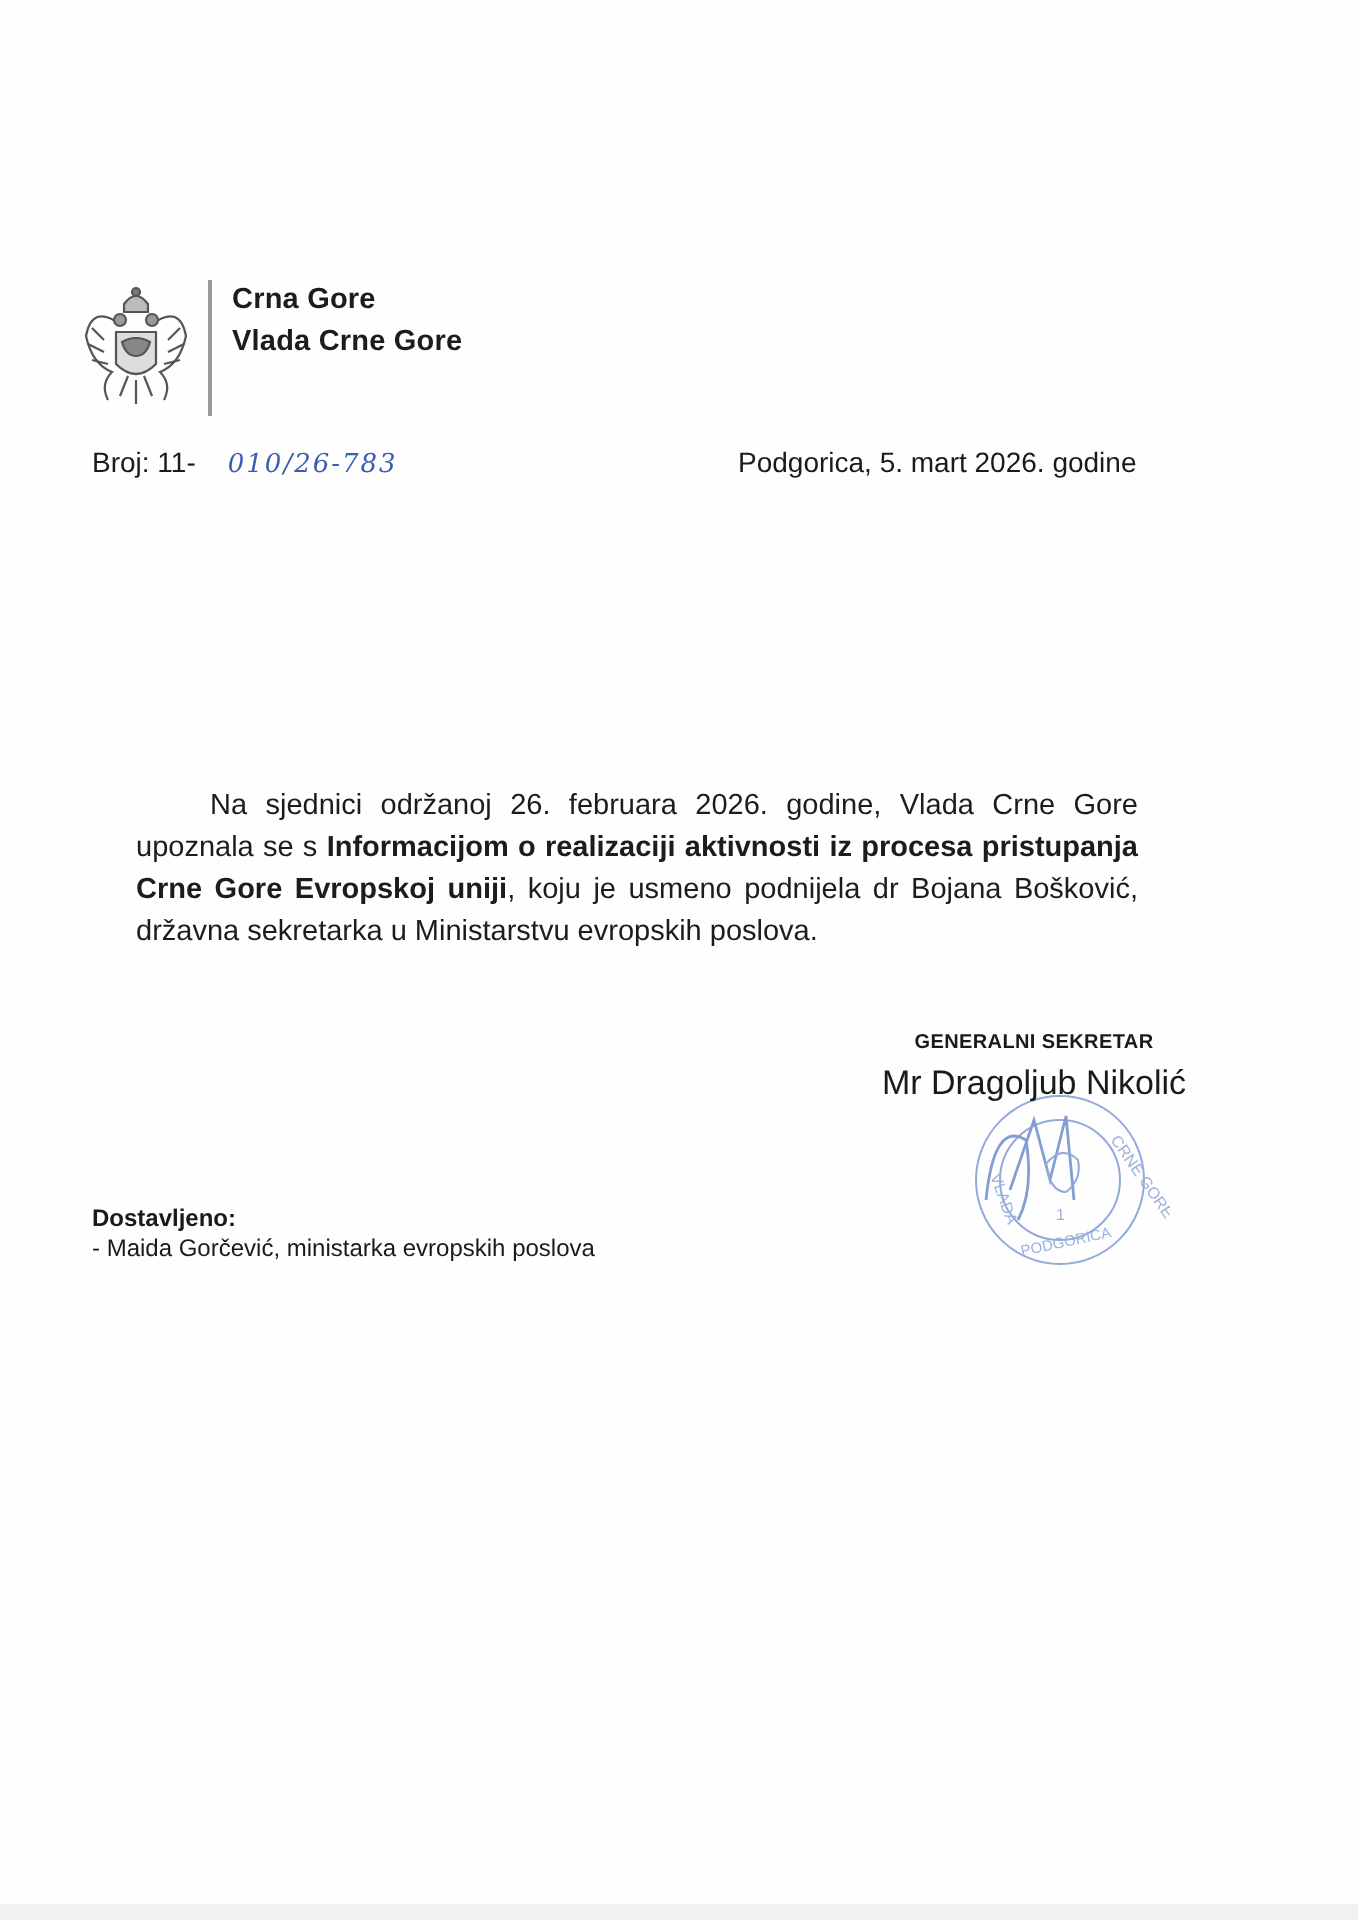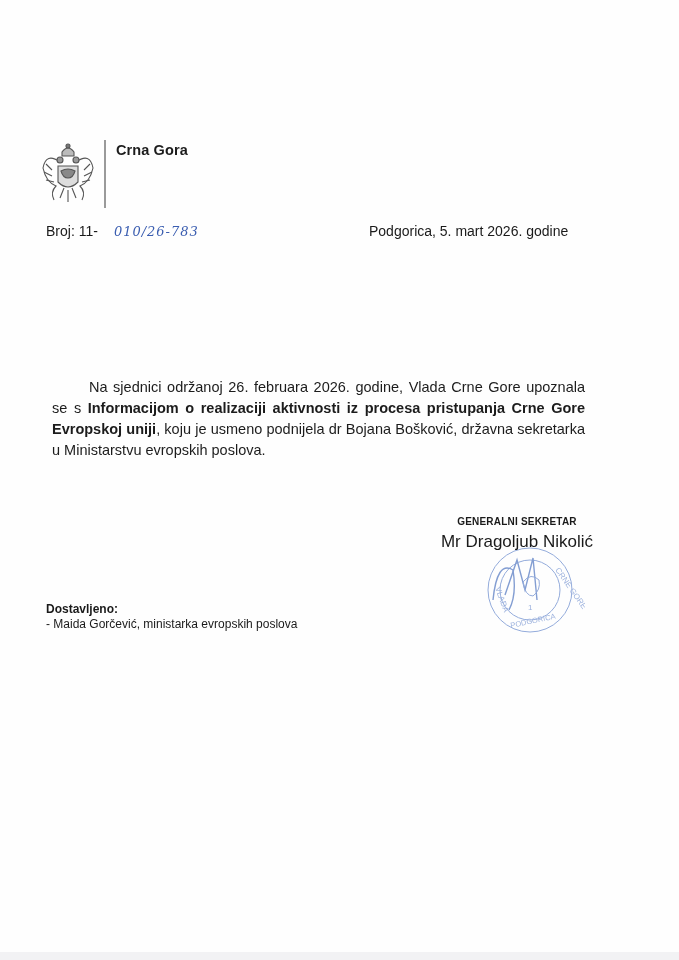--- a/index.html
+++ b/index.html
@@ -19,21 +19,21 @@
 
   .ref-row { position: absolute; left: 46px; top: 223px; width: 540px; font-size: 14px; }
   .ref-left { position: absolute; left: 0; top: 0; white-space: nowrap; }
   .ref-hand { font-family: "DejaVu Serif", serif; font-style: italic; color: #3a5db0; font-size: 13px; margin-left: 16px; letter-spacing: 1px; }
   .ref-right { position: absolute; left: 323px; top: 0; white-space: nowrap; }
 
   .body-text {
     position: absolute; left: 52px; top: 377px; width: 533px;
     font-size: 14.5px; line-height: 21px; text-align: justify; color: #1c1c1c;
   }
-  .body-text p { margin: 0; text-indent: 37px; }
+  .body-text p { margin: 16px; text-indent: 37px; }
   .body-text b { font-weight: bold; }
 
   .signature { position: absolute; left: 412px; top: 512px; width: 210px; text-align: center; }
   .sig-title { font-size: 10px; font-weight: bold; line-height: 20px; letter-spacing: 0.2px; }
   .sig-name { font-size: 17px; font-weight: normal; line-height: 20px; }
   .stamp { position: absolute; left: 475px; top: 540px; width: 110px; height: 95px; opacity: 0.75; }
 
   .dist { position: absolute; left: 46px; top: 602px; font-size: 12px; line-height: 15px; }
   .dist-label { font-weight: bold; }
 </style>
@@ -53,21 +53,22 @@
         <path d="M50 22 L44 28 M52 30 L44 34 M50 38 L42 40"></path>
         <circle cx="20" cy="18" r="3" fill="#999"></circle>
         <circle cx="36" cy="18" r="3" fill="#999"></circle>
         <path d="M18 24 L38 24 L38 40 Q28 50 18 40 Z" fill="#ddd"></path>
         <path d="M21 29 Q28 25 35 29 Q33 36 28 36 Q23 36 21 29 Z" fill="#888"></path>
         <path d="M24 46 L20 56 M32 46 L36 56 M28 48 L28 60"></path>
       </g>
     </svg>
     <div class="vbar"></div>
     <div class="org-lines">
-      <div class="org-line">Crna Gora</div>
+      <div class="org-line">Crna Gore</div>
+      <div class="org-line">Vlada Crne Gore</div>
     </div>
   </div>
 
   <div class="ref-row">
     <div class="ref-left">
       <span>Broj: 11-</span><span class="ref-hand">010/26-783</span>
     </div>
     <div class="ref-right">Podgorica, 5. mart 2026. godine</div>
   </div>
 

